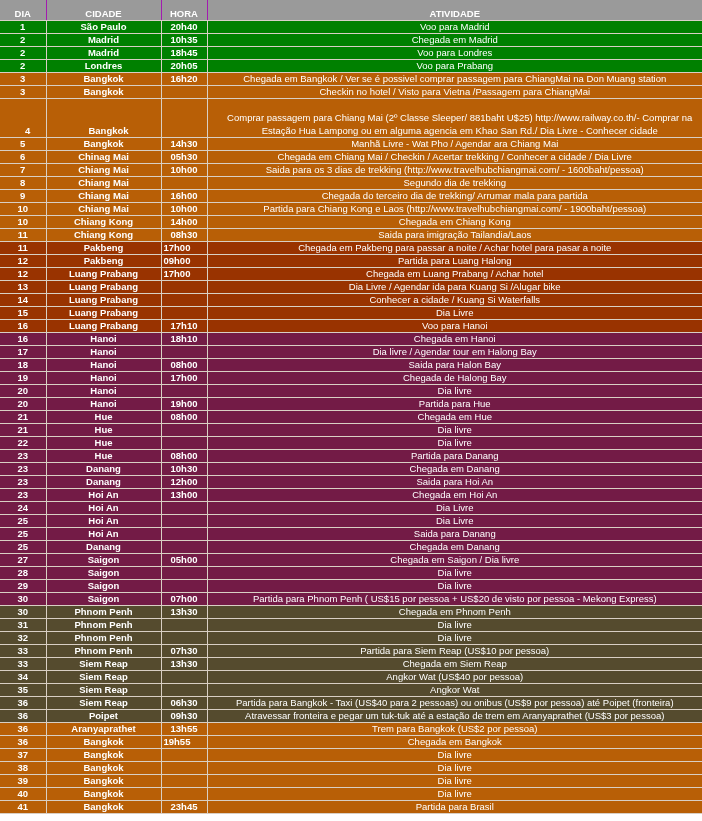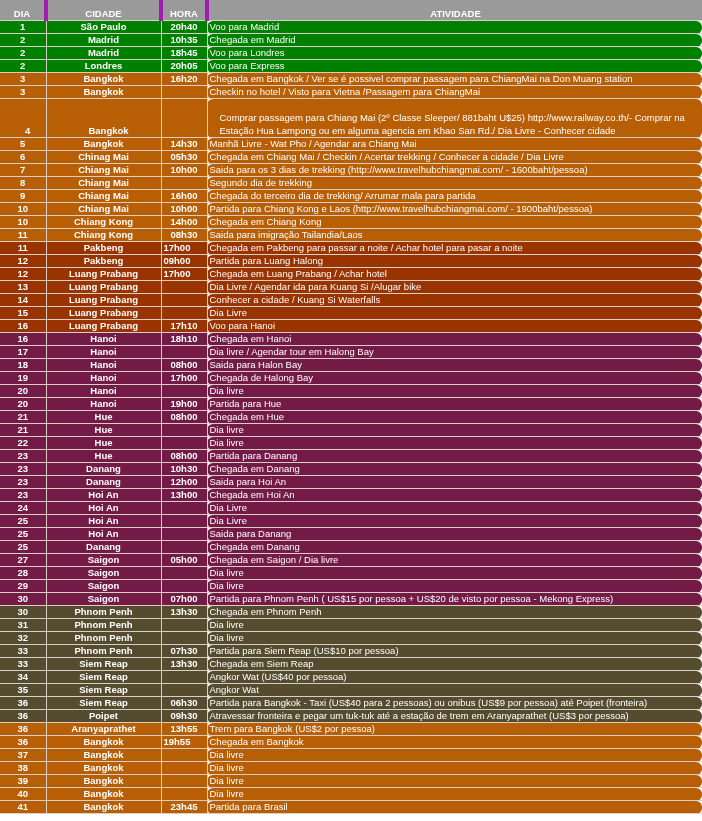--- a/index.html
+++ b/index.html
@@ -18,40 +18,40 @@
   table.sheet col.c-atv { width: 495px; }
   table.sheet th {
     background: #9a9a9a;
     color: #ffffff;
     font-weight: bold;
     font-size: 9.5px;
     height: 19px;
     padding: 0 2px 1px 2px;
     vertical-align: bottom;
     text-align: center;
-    border-left: 4px solid #a21caf;
+    border-left: 1px solid #a21caf;
     border-bottom: 1px solid #d8d0c8;
   }
   table.sheet th:first-child { border-left: none; }
   table.sheet td {
     height: 12px;
     line-height: 12px;
     padding: 0 2px;
     white-space: nowrap;
     overflow: hidden;
     border-bottom: 1px solid #d9cfc4;
     border-left: 1px solid #d9cfc4;
     vertical-align: bottom;
   }
   table.sheet td:first-child { border-left: none; }
   td.dia, td.cid { text-align: center; font-weight: bold; }
   td.hor { font-weight: bold; }
   td.hor.center { text-align: center; margin-left: 12px; }
   td.hor.left { text-align: left; }
-  td.atv { text-align: left; border-radius: 6px; }
+  td.atv { text-align: center; }
   td.atv.wrap { white-space: normal; line-height: 12.5px; }
   tr.tall td { height: 38px; padding-left: 12px; }
   tr.green td  { background: #008000; }
   tr.orange td { background: #b85f06; }
   tr.rust td   { background: #993300; }
   tr.plum td   { background: #731b46; }
   tr.olive td  { background: #554b2e; }
 </style>
 </head>
 <body>
@@ -87,21 +87,21 @@
       <tr class="green">
         <td class="dia">2</td>
         <td class="cid">Madrid</td>
         <td class="hor center">18h45</td>
         <td class="atv">Voo para Londres</td>
       </tr>
       <tr class="green">
         <td class="dia">2</td>
         <td class="cid">Londres</td>
         <td class="hor center">20h05</td>
-        <td class="atv">Voo para Express</td>
+        <td class="atv">Voo para Prabang</td>
       </tr>
       <tr class="orange">
         <td class="dia">3</td>
         <td class="cid">Bangkok</td>
         <td class="hor center">16h20</td>
         <td class="atv">Chegada em Bangkok / Ver se é possivel comprar passagem para ChiangMai na Don Muang station</td>
       </tr>
       <tr class="orange">
         <td class="dia">3</td>
         <td class="cid">Bangkok</td>

